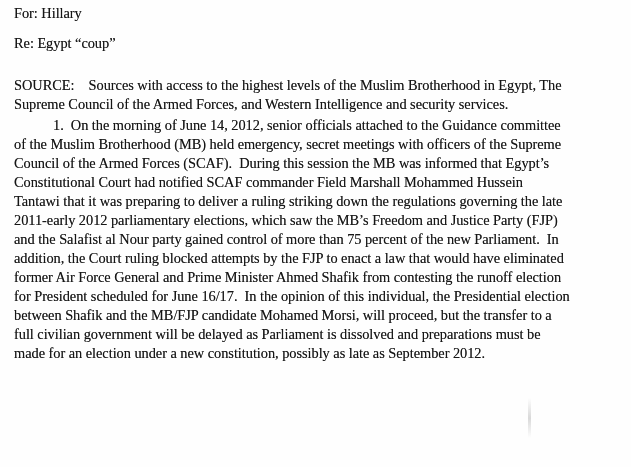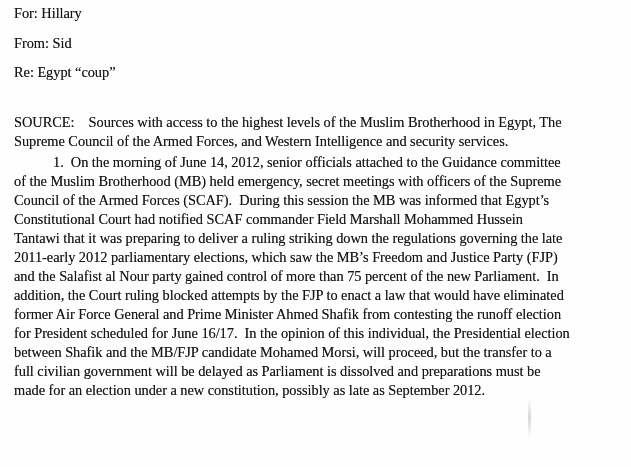--- a/index.html
+++ b/index.html
@@ -27,21 +27,21 @@
     line-height: 19px;
     white-space: pre;
     letter-spacing: -0.05px;
     
     text-shadow: 0 0 0.45px rgba(15,15,15,0.55);
   }
   .header-line {
     margin: 0 0 10.5px 0;
   }
   .source-para {
-    margin-top: 31px;
+    margin-top: 23px;
   }
   .body-para {
     margin-top: 2px;
     text-indent: 39px;
   }
   .scan-artifact {
     position: absolute;
     right: 0;
     top: 398px;
     width: 3px;
@@ -50,21 +50,20 @@
     pointer-events: none;
   }
 </style>
 </head>
 <body>
 
 <div class="page">
 
   <div class="doc-line header-line">For: Hillary</div>
 
-  <div class="doc-line header-line">From: Sid</div>
 
   <div class="doc-line header-line">Re: Egypt “coup”</div>
 
   <div class="doc-para source-para">SOURCE:    Sources with access to the highest levels of the Muslim Brotherhood in Egypt, The
 Supreme Council of the Armed Forces, and Western Intelligence and security services.</div>
 
   <div class="doc-para body-para">1.  On the morning of June 14, 2012, senior officials attached to the Guidance committee
 of the Muslim Brotherhood (MB) held emergency, secret meetings with officers of the Supreme
 Council of the Armed Forces (SCAF).  During this session the MB was informed that Egypt’s
 Constitutional Court had notified SCAF commander Field Marshall Mohammed Hussein

